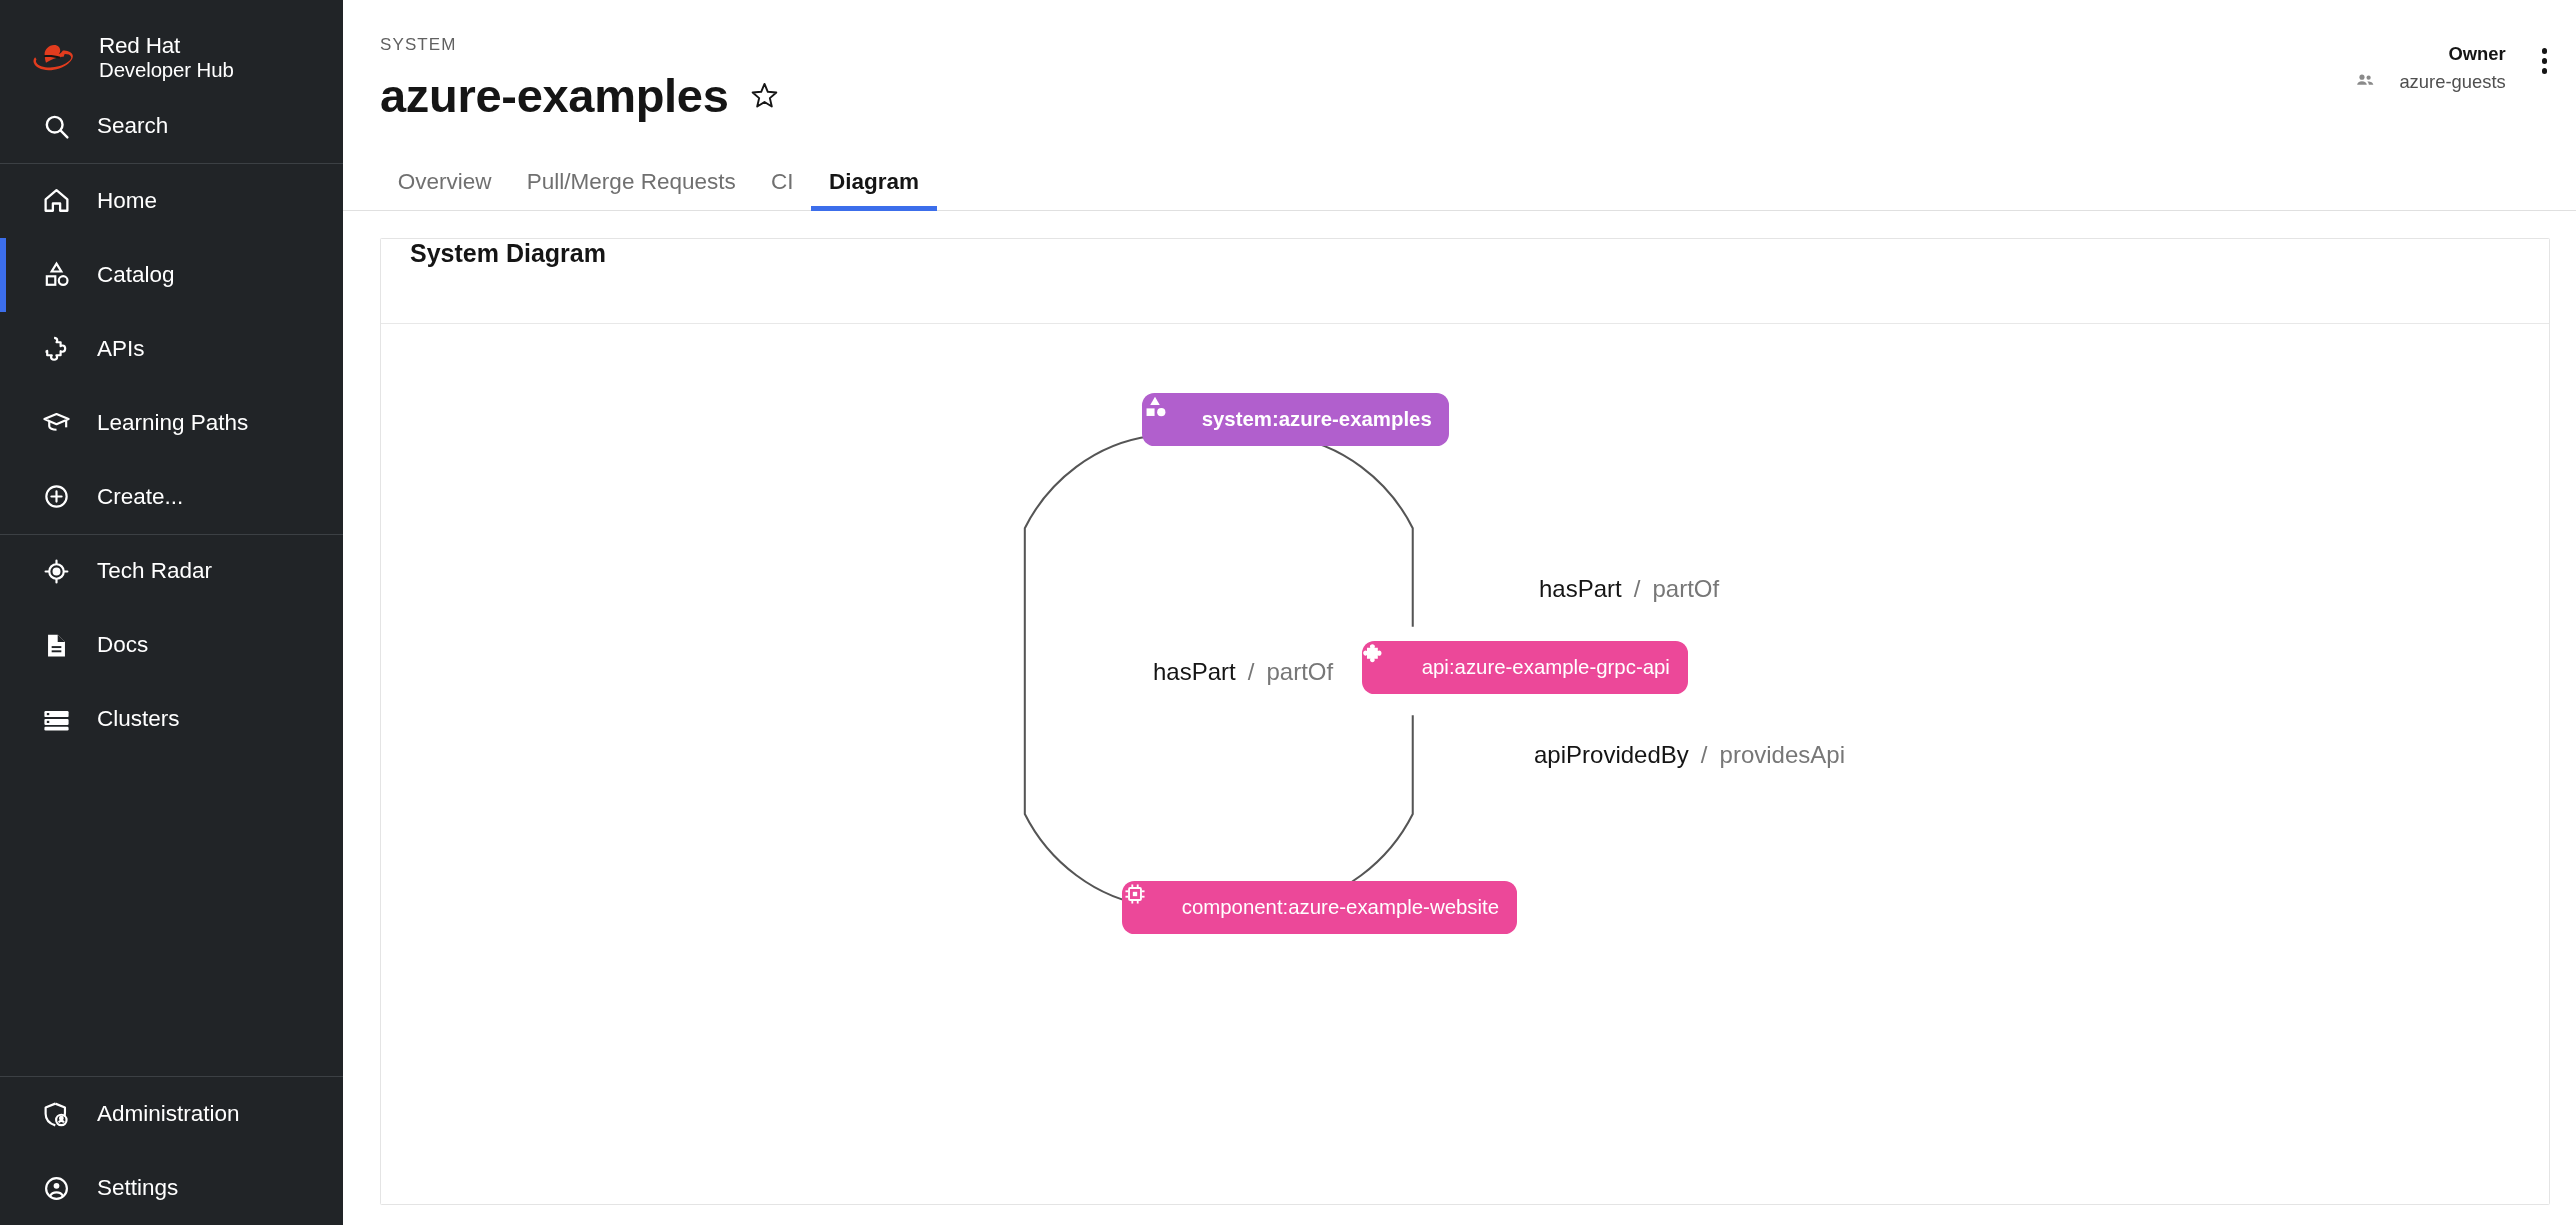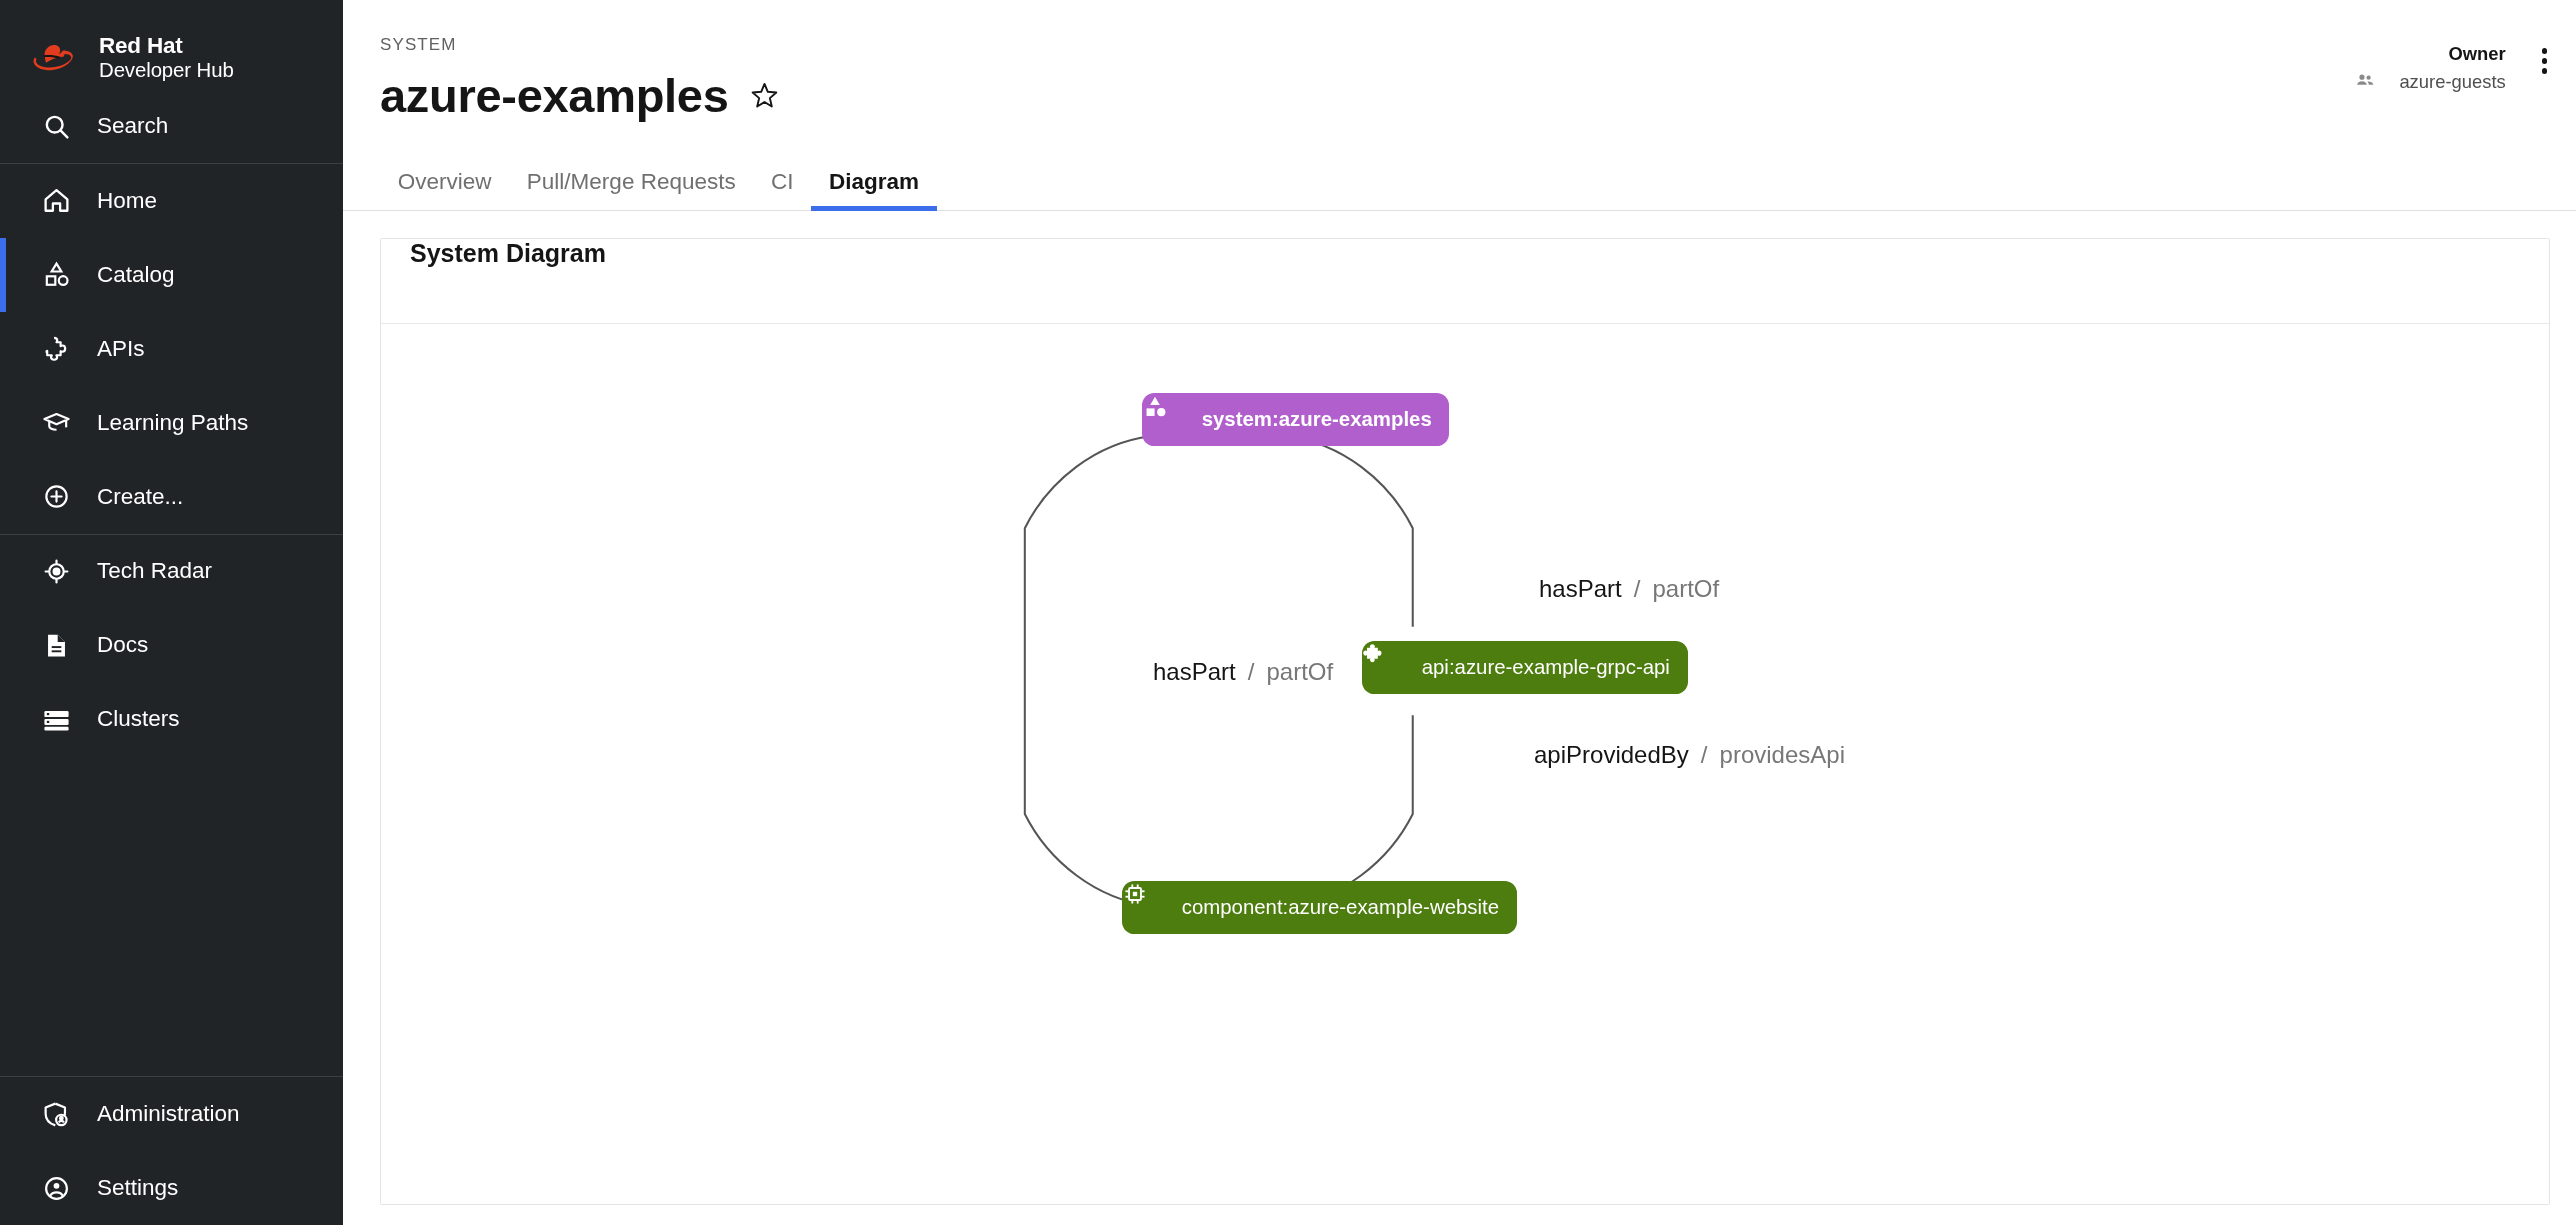--- a/index.html
+++ b/index.html
@@ -20,21 +20,21 @@
     display: flex; flex-direction: column;
     position: relative;
     overflow: hidden;
   }
   .brand {
     display: flex; align-items: center; gap: 15px;
     padding: 26px 0 0 31px; height: 89px;
   }
   .brand-logo { width: 53px; height: 38px; flex: 0 0 53px; position: relative; }
   .brand-text { line-height: 1.14; }
-  .brand-line1 { font-size: 22.5px; font-weight: 700; letter-spacing: -0.2px; color:#fff;}
+  .brand-line1 { font-size: 22.5px; font-weight: 400; letter-spacing: -0.2px; color:#fff;}
   .brand-line2 { font-size: 20.4px; font-weight: 400; letter-spacing: -0.1px; color:#fff;}
 
   .nav-group { padding: 0; }
   .nav-divider { height: 0.7px; background: #3c4044; margin: 0; }
 
   .nav-item {
     display: flex; align-items: center;
     height: 74px;
     padding-left: 41px;
     gap: 26px;
@@ -119,21 +119,21 @@
   .node {
     position: absolute; display: flex; align-items: center;
     border-radius: 12.3px; color: #ffffff;
     padding: 0 17.7px; gap: 15px; height: 53px;
     white-space: nowrap; cursor: pointer;
   }
   .node .nico { width: 27px; height: 27px; flex: 0 0 27px; display:flex; align-items:center; justify-content:center;}
   .node .nlabel { font-size: 20.4px; line-height: 1; }
   .node.system { background: #b15fcd; }
   .node.system .nlabel { font-weight: 700; }
-  .node.api, .node.component { background: #4d7c0f; }
+  .node.api, .node.component { background: #ec4899; }
 
   .edge-label {
     position: absolute; font-size: 24px; color: #151515; white-space: nowrap;
   }
   .edge-label .sec { color: #777777; }
 </style>
 </head>
 <body>
 
 <div class="app">

